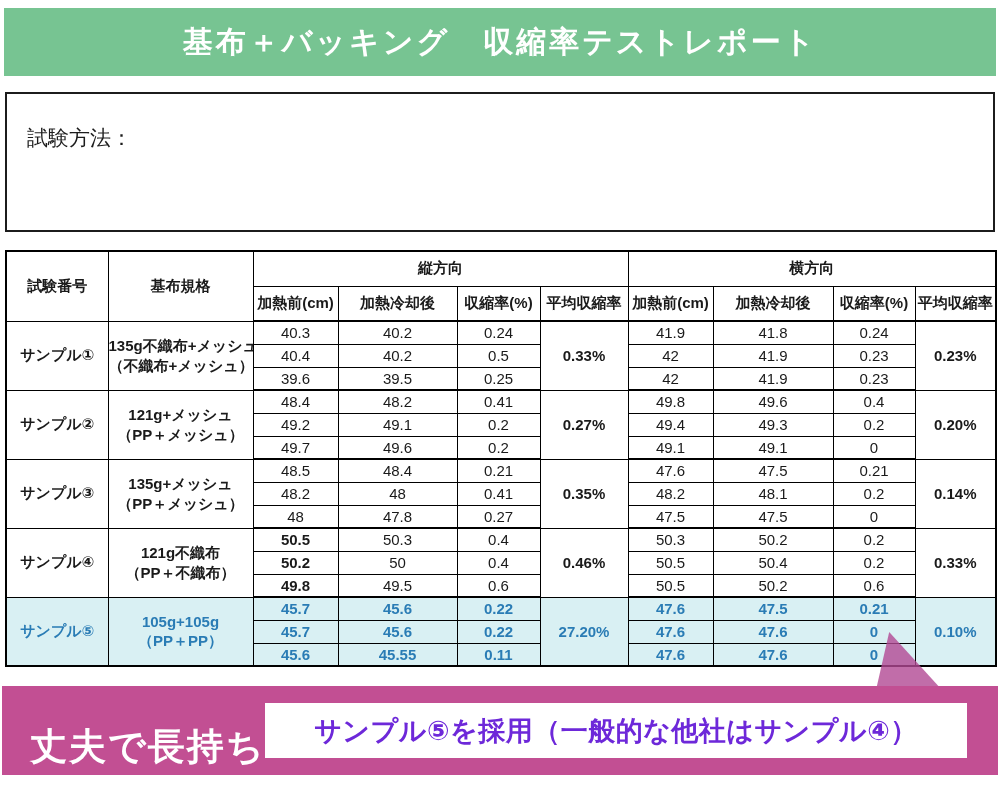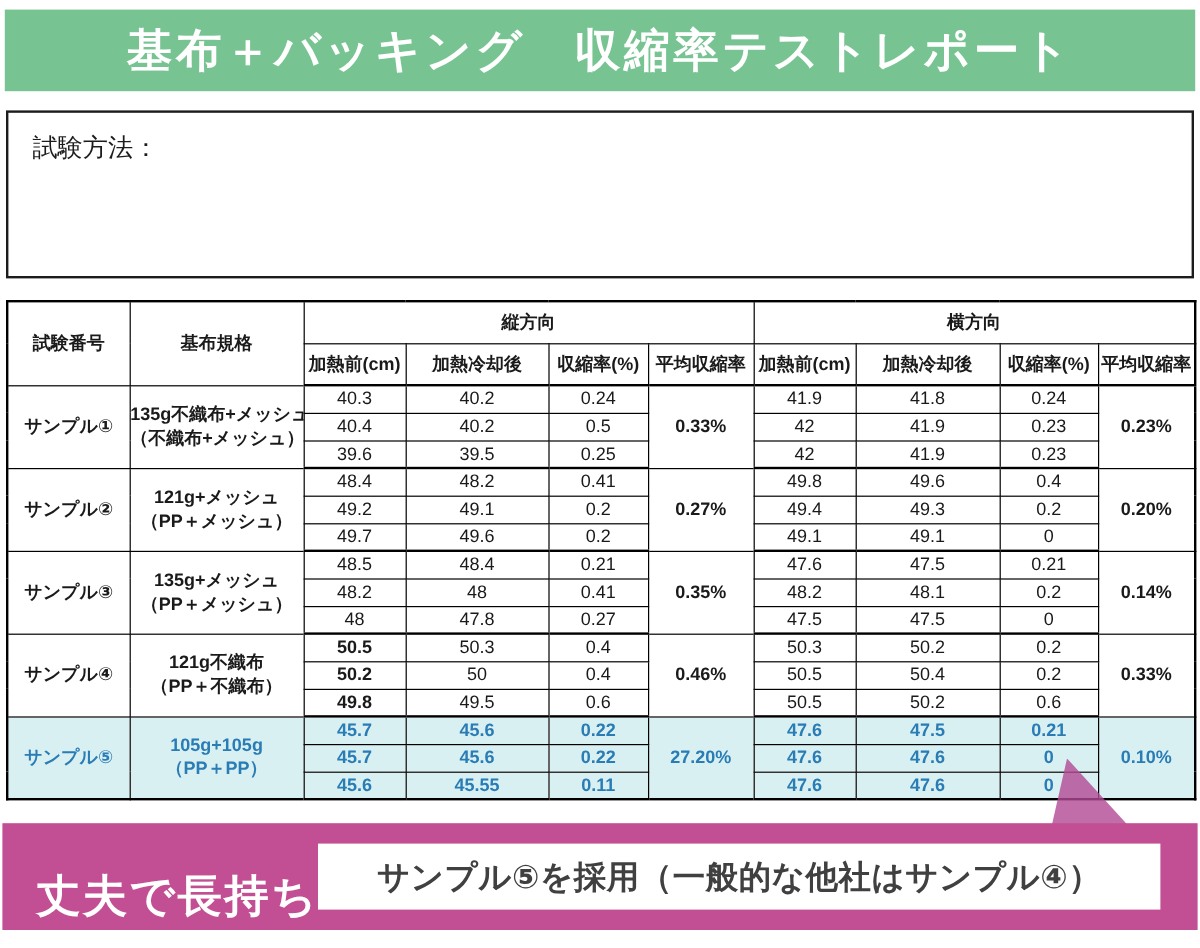--- a/index.html
+++ b/index.html
@@ -16,27 +16,27 @@
     width:1000px;height:790px;position:relative;overflow:hidden;
     font-family:"Liberation Sans","DejaVu Sans",sans-serif;color:#1a1a1a;
   }
   
   .green-bar{
     position:absolute;left:4px;top:8px;width:992px;height:68px;
     background:var(--header-green);
     display:flex;align-items:center;justify-content:center;
   }
   .green-bar .title{
-    color:#fff;font-size:38px;font-weight:700;letter-spacing:3px;
+    color:#fff;font-size:30px;font-weight:700;letter-spacing:3px;
   }
   
   .method-box{
     position:absolute;left:5px;top:92px;width:990px;height:140px;
     border:2px solid #1c1c1c;background:#fff;
-    padding:10px 20px 0 20px;font-size:21px;color:#1c1c1c;
+    padding:24px 20px 0 20px;font-size:21px;color:#1c1c1c;
   }
   .method-box .m-label{line-height:40px;}
   .method-box .m-line{line-height:40px;padding-left:24px;}
   
   table.report{
     position:absolute;left:5px;top:250px;width:990px;
     border-collapse:collapse;table-layout:fixed;
     border:2px solid var(--border);
   }
   table.report th,table.report td{
@@ -71,21 +71,21 @@
   .footer-bar .slogan{
     position:absolute;left:28px;top:16px;height:89px;
     display:flex;align-items:center;
     color:#fff;font-size:37px;font-weight:700;letter-spacing:2px;
   }
   .footer-bar .note-box{
     position:absolute;left:263px;top:17px;width:702px;height:55px;
     background:#fff;display:flex;align-items:center;justify-content:center;
   }
   .footer-bar .note-box .note{
-    color:#404040;font-size:27px;font-weight:700;letter-spacing:0.5px;
+    color:#6d28d9;font-size:27px;font-weight:700;letter-spacing:0.5px;
   }
 </style>
 </head>
 <body>
 
 <div class="green-bar">
   <div class="title">基布＋バッキング　収縮率テストレポート</div>
 </div>
 
 <div class="method-box">

